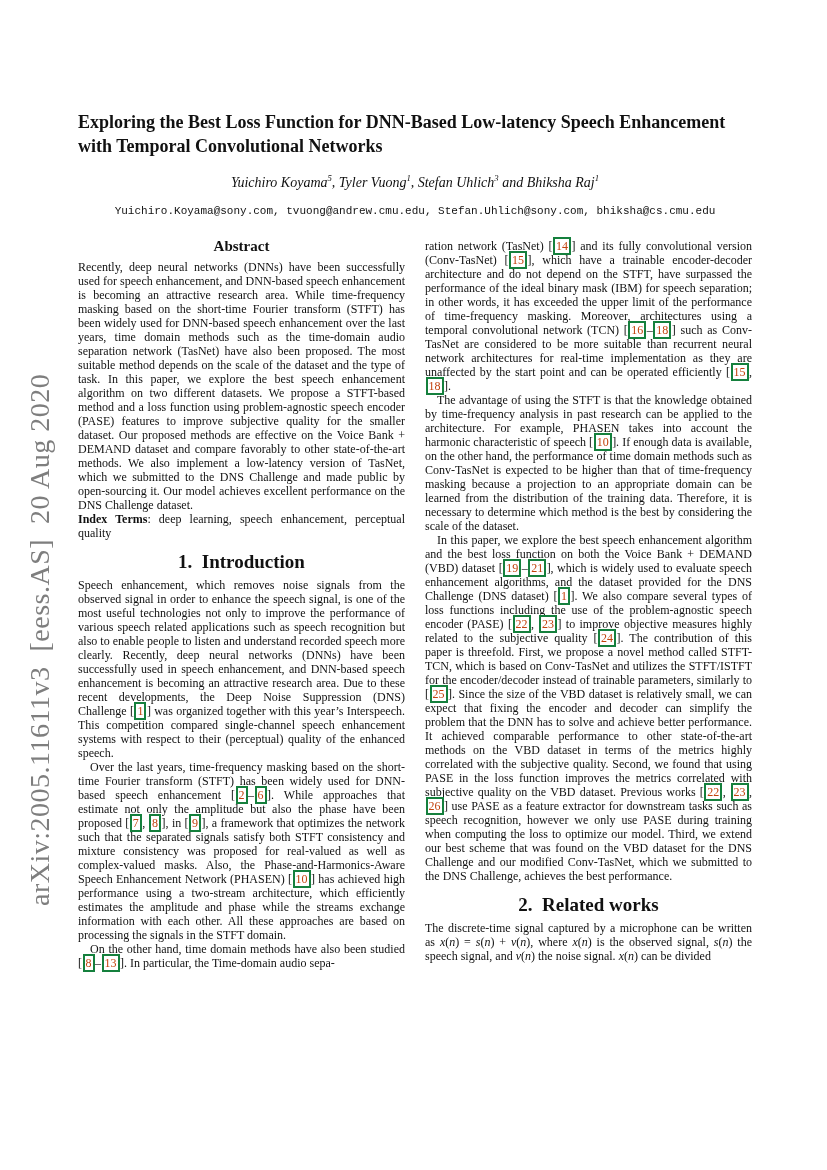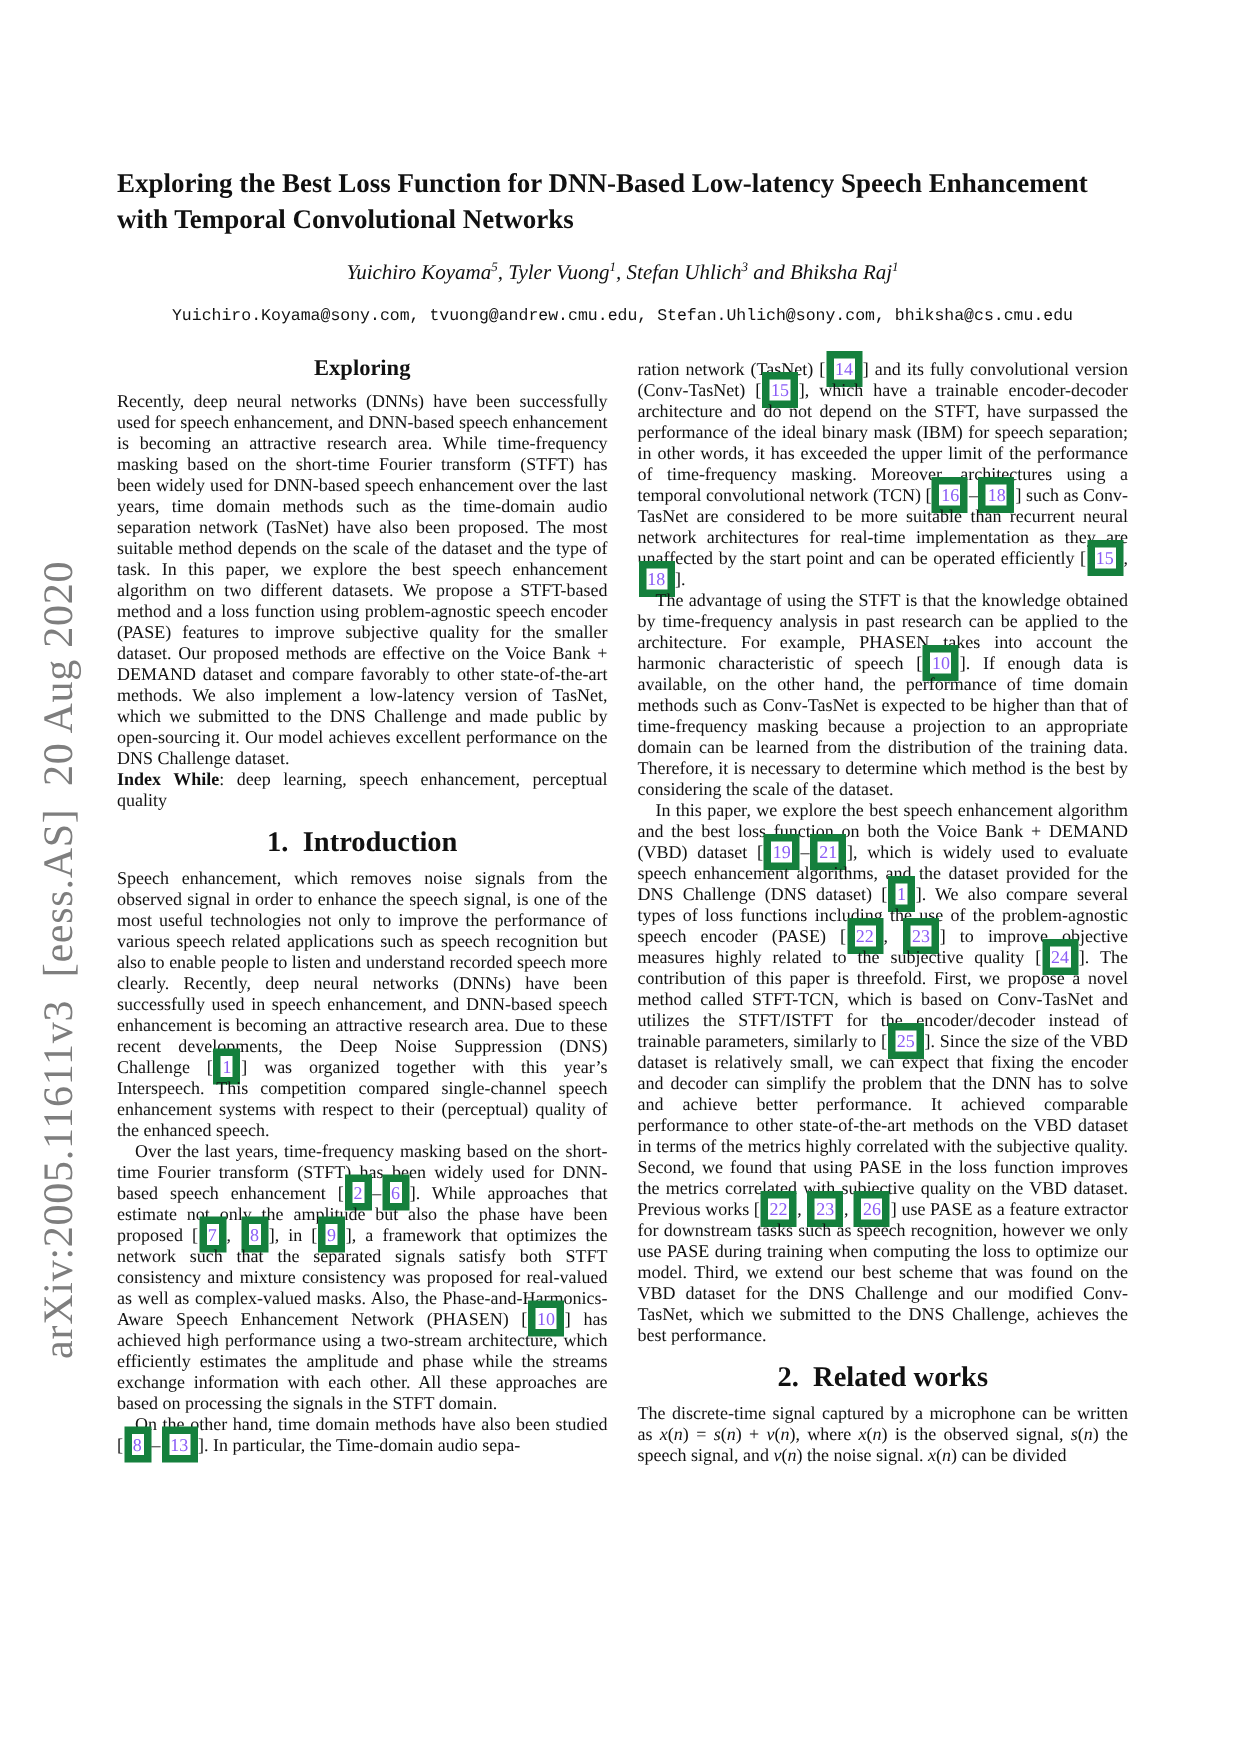--- a/index.html
+++ b/index.html
@@ -71,24 +71,24 @@
   }
   .section-heading {
     text-align: center;
     font-weight: bold;
     font-size: 19px;
     margin: 15px 0 9px 0;
   }
   .para { margin: 0; }
   .para.indent { text-indent: 12px; }
   .cite {
-    border: 5px solid #15803d;
+    border: 2px solid #15803d;
     padding: 0 1px;
     margin: 0 0.5px;
-    color: #8b5cf6;
+    color: #c2410c;
   }
   .b { font-weight: bold; }
   .math { font-style: italic; }
   .gap { display: inline-block; width: 55px; }
   sup {
     font-size: 0.62em;
     line-height: 0;
     vertical-align: super;
   }
 </style>
@@ -104,23 +104,23 @@
   <div class="authors">Yuichiro Koyama<sup>5</sup>, Tyler Vuong<sup>1</sup>, Stefan Uhlich<sup>3</sup> and Bhiksha Raj<sup>1</sup></div>
 
   <div class="affiliations">
   </div>
 
   <div class="emails">Yuichiro.Koyama@sony.com, tvuong@andrew.cmu.edu, Stefan.Uhlich@sony.com, bhiksha@cs.cmu.edu</div>
 
   <div class="columns">
 
     <div class="column">
-      <div class="abstract-heading">Exploring</div>
+      <div class="abstract-heading">Abstract</div>
       <p class="para">Recently, deep neural networks (DNNs) have been successfully used for speech enhancement, and DNN-based speech enhancement is becoming an attractive research area. While time-frequency masking based on the short-time Fourier transform (STFT) has been widely used for DNN-based speech enhancement over the last years, time domain methods such as the time-domain audio separation network (TasNet) have also been proposed. The most suitable method depends on the scale of the dataset and the type of task. In this paper, we explore the best speech enhancement algorithm on two different datasets. We propose a STFT-based method and a loss function using problem-agnostic speech encoder (PASE) features to improve subjective quality for the smaller dataset. Our proposed methods are effective on the Voice Bank + DEMAND dataset and compare favorably to other state-of-the-art methods. We also implement a low-latency version of TasNet, which we submitted to the DNS Challenge and made public by open-sourcing it. Our model achieves excellent performance on the DNS Challenge dataset.</p>
-      <p class="para"><span class="b">Index While</span>: deep learning, speech enhancement, perceptual quality</p>
+      <p class="para"><span class="b">Index Terms</span>: deep learning, speech enhancement, perceptual quality</p>
       <div class="section-heading">1.&nbsp; Introduction</div>
       <p class="para">Speech enhancement, which removes noise signals from the observed signal in order to enhance the speech signal, is one of the most useful technologies not only to improve the performance of various speech related applications such as speech recognition but also to enable people to listen and understand recorded speech more clearly. Recently, deep neural networks (DNNs) have been successfully used in speech enhancement, and DNN-based speech enhancement is becoming an attractive research area. Due to these recent developments, the Deep Noise Suppression (DNS) Challenge [<span class="cite">1</span>] was organized together with this year’s Interspeech. This competition compared single-channel speech enhancement systems with respect to their (perceptual) quality of the enhanced speech.</p>
       <p class="para indent">Over the last years, time-frequency masking based on the short-time Fourier transform (STFT) has been widely used for DNN-based speech enhancement [<span class="cite">2</span>–<span class="cite">6</span>]. While approaches that estimate not only the amplitude but also the phase have been proposed [<span class="cite">7</span>, <span class="cite">8</span>], in [<span class="cite">9</span>], a framework that optimizes the network such that the separated signals satisfy both STFT consistency and mixture consistency was proposed for real-valued as well as complex-valued masks. Also, the Phase-and-Harmonics-Aware Speech Enhancement Network (PHASEN) [<span class="cite">10</span>] has achieved high performance using a two-stream architecture, which efficiently estimates the amplitude and phase while the streams exchange information with each other. All these approaches are based on processing the signals in the STFT domain.</p>
       <p class="para indent">On the other hand, time domain methods have also been studied [<span class="cite">8</span>–<span class="cite">13</span>]. In particular, the Time-domain audio sepa-</p>
     </div>
 
     <div class="column">
       <p class="para">ration network (TasNet) [<span class="cite">14</span>] and its fully convolutional version (Conv-TasNet) [<span class="cite">15</span>], which have a trainable encoder-decoder architecture and do not depend on the STFT, have surpassed the performance of the ideal binary mask (IBM) for speech separation; in other words, it has exceeded the upper limit of the performance of time-frequency masking. Moreover, architectures using a temporal convolutional network (TCN) [<span class="cite">16</span>–<span class="cite">18</span>] such as Conv-TasNet are considered to be more suitable than recurrent neural network architectures for real-time implementation as they are unaffected by the start point and can be operated efficiently [<span class="cite">15</span>, <span class="cite">18</span>].</p>
       <p class="para indent">The advantage of using the STFT is that the knowledge obtained by time-frequency analysis in past research can be applied to the architecture. For example, PHASEN takes into account the harmonic characteristic of speech [<span class="cite">10</span>]. If enough data is available, on the other hand, the performance of time domain methods such as Conv-TasNet is expected to be higher than that of time-frequency masking because a projection to an appropriate domain can be learned from the distribution of the training data. Therefore, it is necessary to determine which method is the best by considering the scale of the dataset.</p>
       <p class="para indent">In this paper, we explore the best speech enhancement algorithm and the best loss function on both the Voice Bank + DEMAND (VBD) dataset [<span class="cite">19</span>–<span class="cite">21</span>], which is widely used to evaluate speech enhancement algorithms, and the dataset provided for the DNS Challenge (DNS dataset) [<span class="cite">1</span>]. We also compare several types of loss functions including the use of the problem-agnostic speech encoder (PASE) [<span class="cite">22</span>, <span class="cite">23</span>] to improve objective measures highly related to the subjective quality [<span class="cite">24</span>]. The contribution of this paper is threefold. First, we propose a novel method called STFT-TCN, which is based on Conv-TasNet and utilizes the STFT/ISTFT for the encoder/decoder instead of trainable parameters, similarly to [<span class="cite">25</span>]. Since the size of the VBD dataset is relatively small, we can expect that fixing the encoder and decoder can simplify the problem that the DNN has to solve and achieve better performance. It achieved comparable performance to other state-of-the-art methods on the VBD dataset in terms of the metrics highly correlated with the subjective quality. Second, we found that using PASE in the loss function improves the metrics correlated with subjective quality on the VBD dataset. Previous works [<span class="cite">22</span>, <span class="cite">23</span>, <span class="cite">26</span>] use PASE as a feature extractor for downstream tasks such as speech recognition, however we only use PASE during training when computing the loss to optimize our model. Third, we extend our best scheme that was found on the VBD dataset for the DNS Challenge and our modified Conv-TasNet, which we submitted to the DNS Challenge, achieves the best performance.</p>

